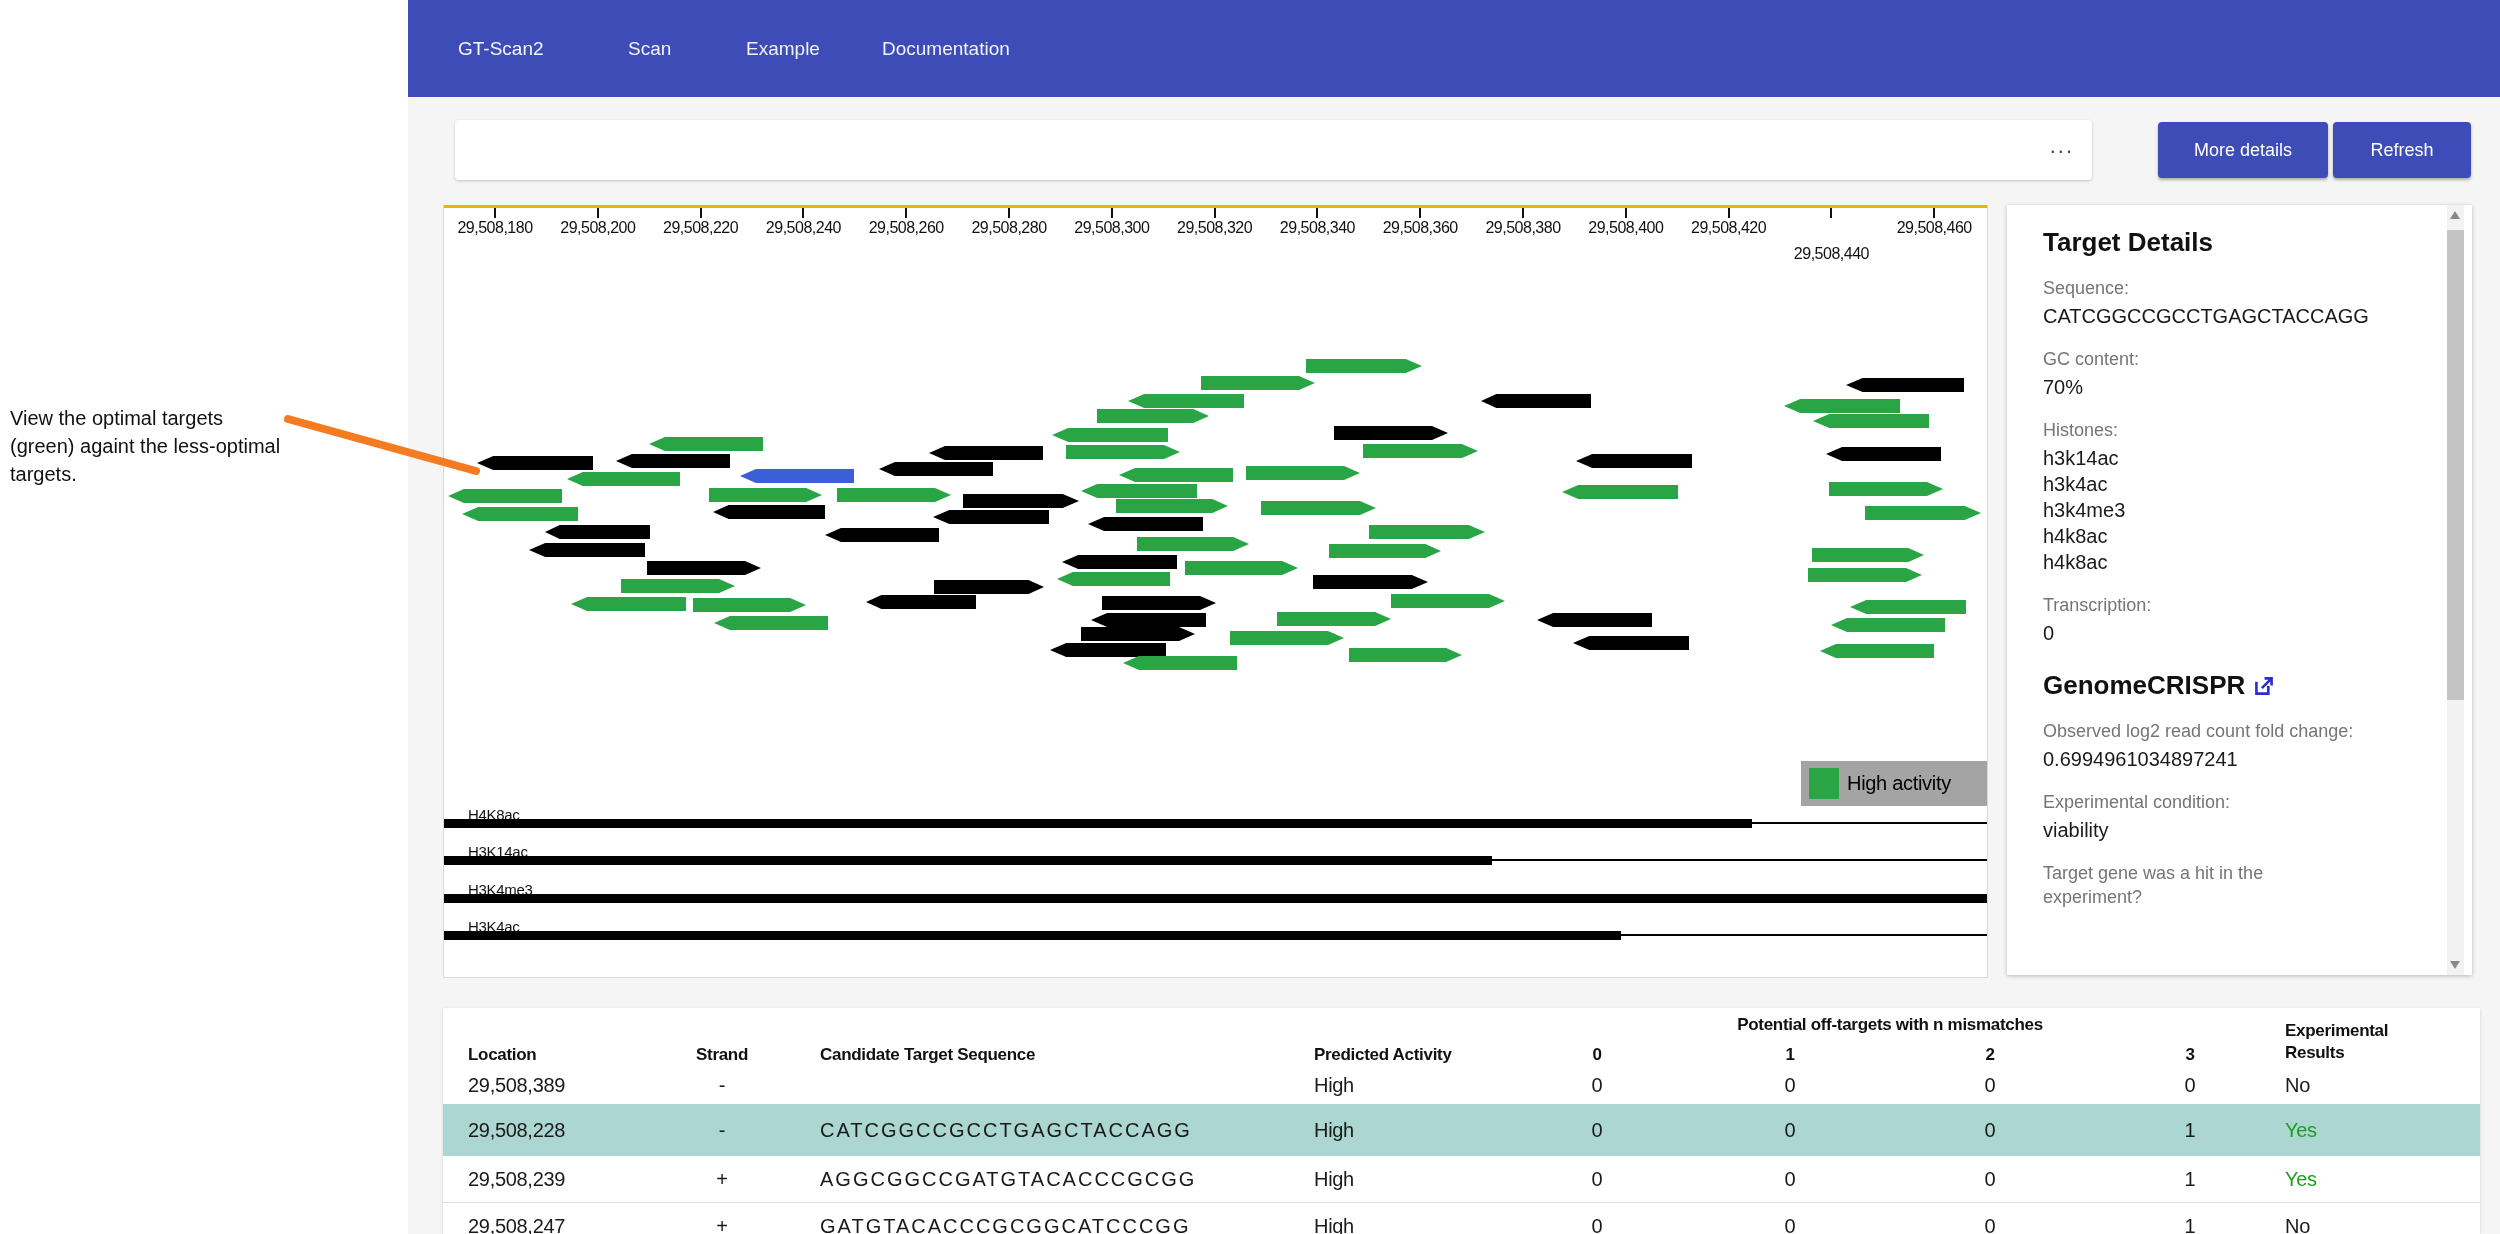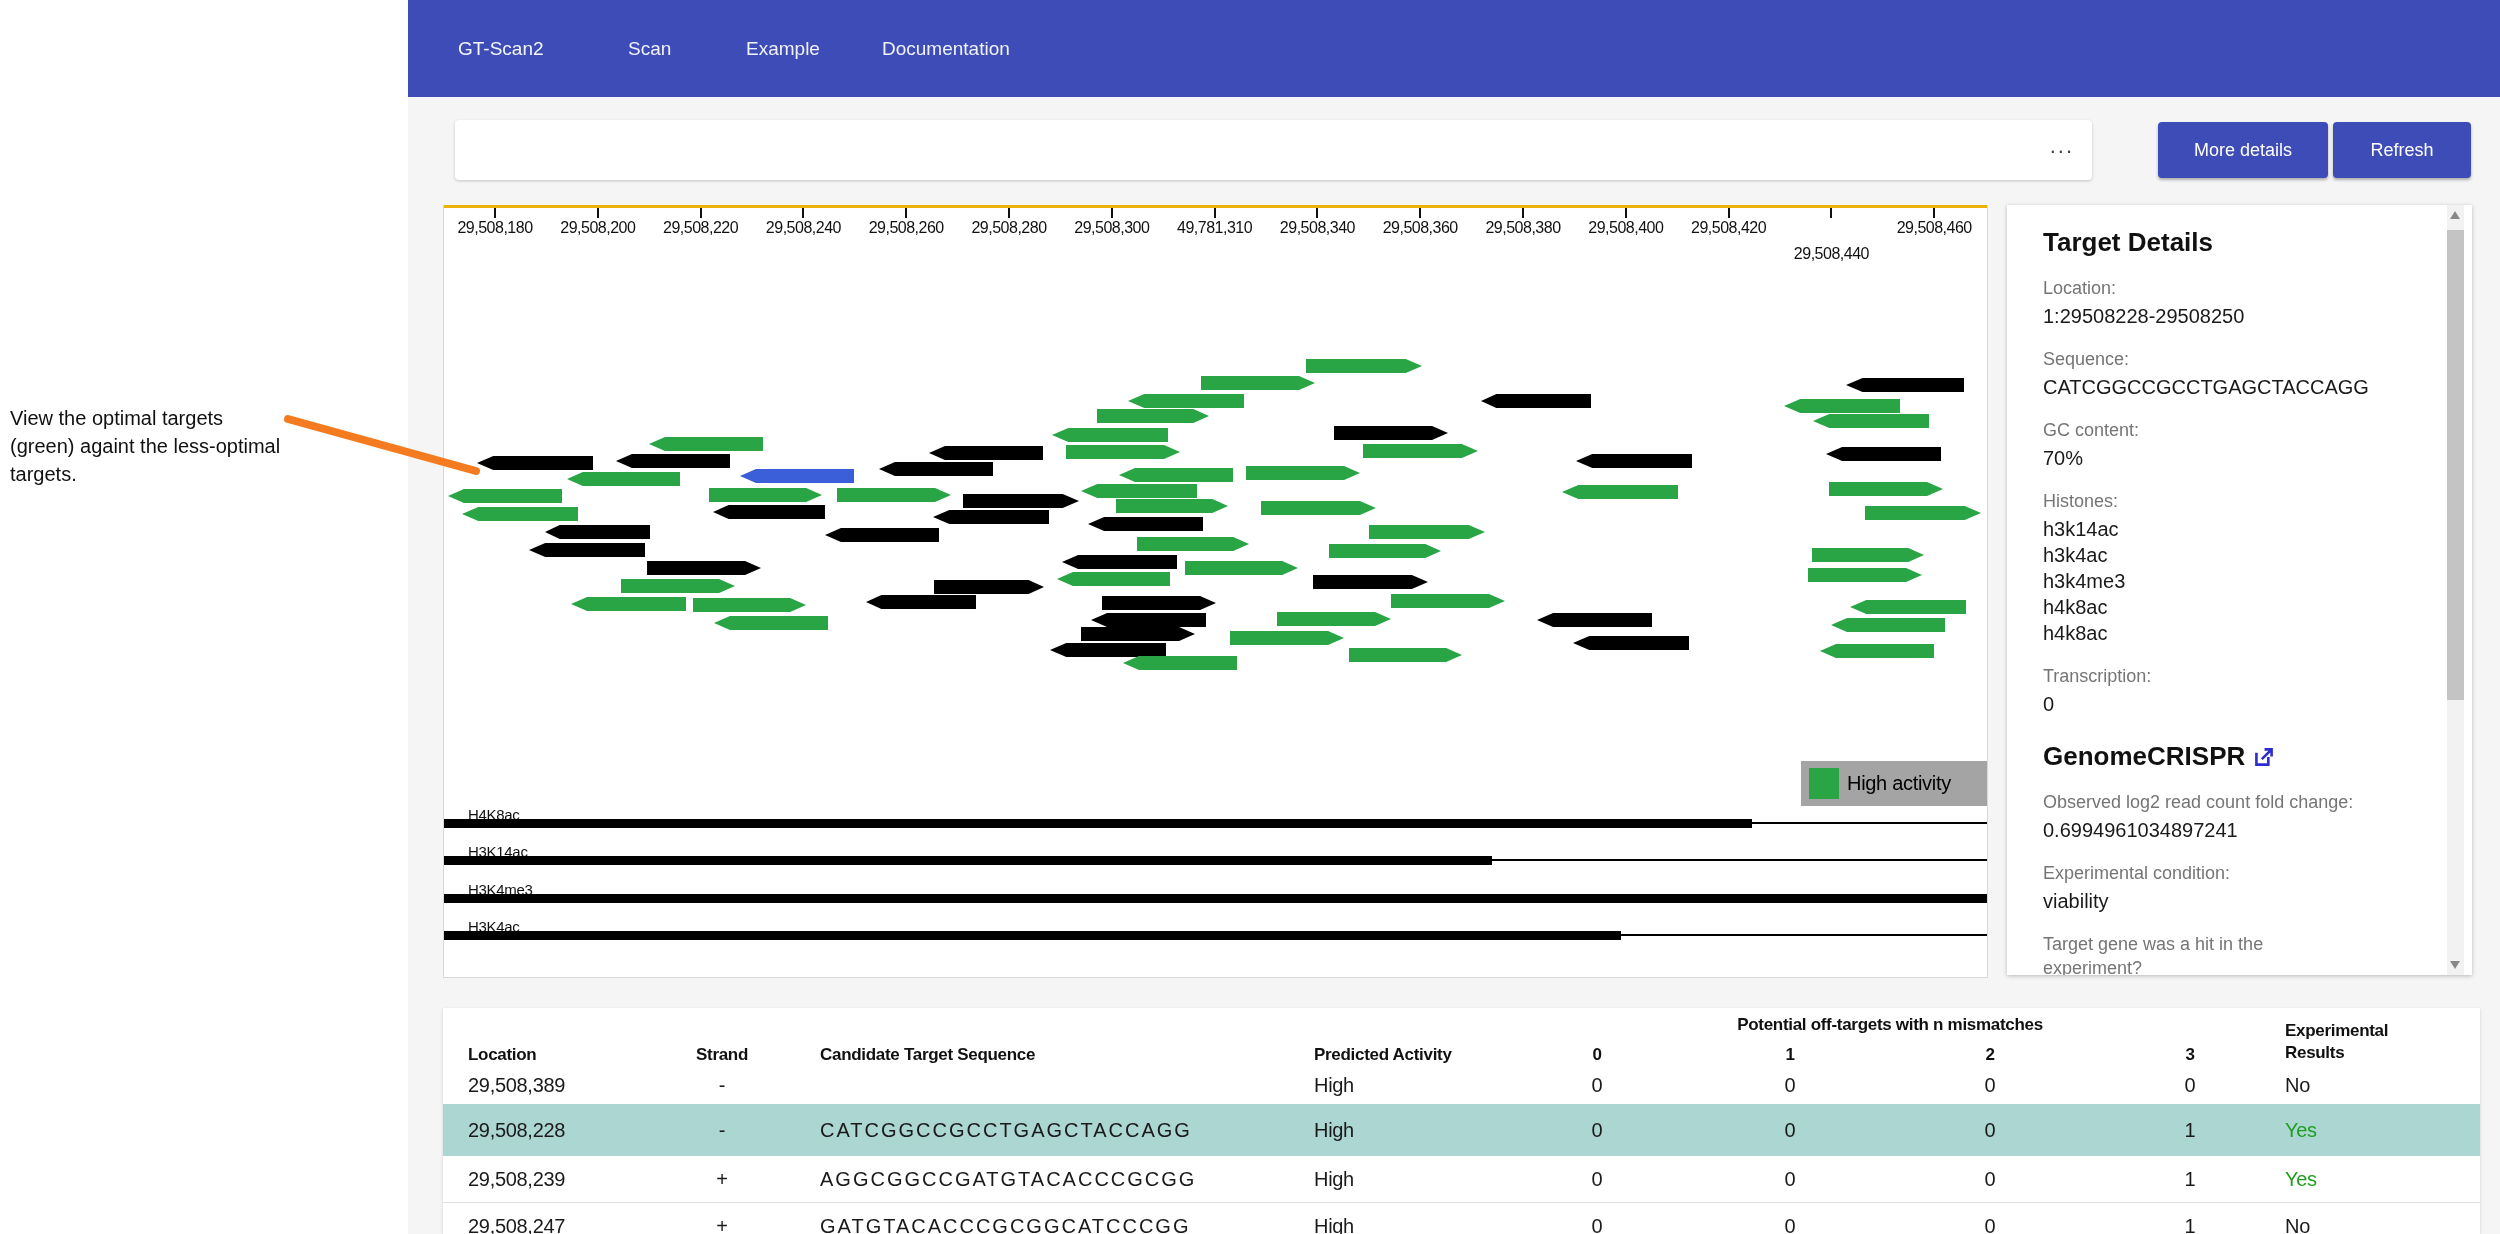--- a/index.html
+++ b/index.html
@@ -106,21 +106,21 @@
         <div class="ticklabel" style="left: 256.6px;">29,508,220</div>
         <div class="tick" style="left: 358.4px;"></div>
         <div class="ticklabel" style="left: 359.4px;">29,508,240</div>
         <div class="tick" style="left: 461.2px;"></div>
         <div class="ticklabel" style="left: 462.2px;">29,508,260</div>
         <div class="tick" style="left: 564px;"></div>
         <div class="ticklabel" style="left: 565px;">29,508,280</div>
         <div class="tick" style="left: 666.8px;"></div>
         <div class="ticklabel" style="left: 667.8px;">29,508,300</div>
         <div class="tick" style="left: 769.6px;"></div>
-        <div class="ticklabel" style="left: 770.6px;">49,781,310</div>
+        <div class="ticklabel" style="left: 770.6px;">29,508,320</div>
         <div class="tick" style="left: 872.4px;"></div>
         <div class="ticklabel" style="left: 873.4px;">29,508,340</div>
         <div class="tick" style="left: 975.2px;"></div>
         <div class="ticklabel" style="left: 976.2px;">29,508,360</div>
         <div class="tick" style="left: 1078px;"></div>
         <div class="ticklabel" style="left: 1079px;">29,508,380</div>
         <div class="tick" style="left: 1180.8px;"></div>
         <div class="ticklabel" style="left: 1181.8px;">29,508,400</div>
         <div class="tick" style="left: 1283.6px;"></div>
         <div class="ticklabel" style="left: 1284.6px;">29,508,420</div>
@@ -218,24 +218,20 @@
         <div class="trlabel" style="top: 713.2px;">H3K4ac</div>
         <div class="trbase" style="top: 729.2px;"></div>
         <div class="trbar" style="top: 726.2px; width: 76.3%;"></div>
       </div>
   </div>
 
   <div class="details">
     <div class="dt">Target Details</div>
     <div id="dFields">
         <div class="df">
-          <div class="dl">Location:</div>
-          <div class="dv">1:29508228-29508250</div>
-        </div>
-        <div class="df">
           <div class="dl">Sequence:</div>
           <div class="dv">CATCGGCCGCCTGAGCTACCAGG</div>
         </div>
         <div class="df">
           <div class="dl">GC content:</div>
           <div class="dv">70%</div>
         </div>
         <div class="df">
           <div class="dl">Histones:</div>
           <div class="dv">h3k14ac

